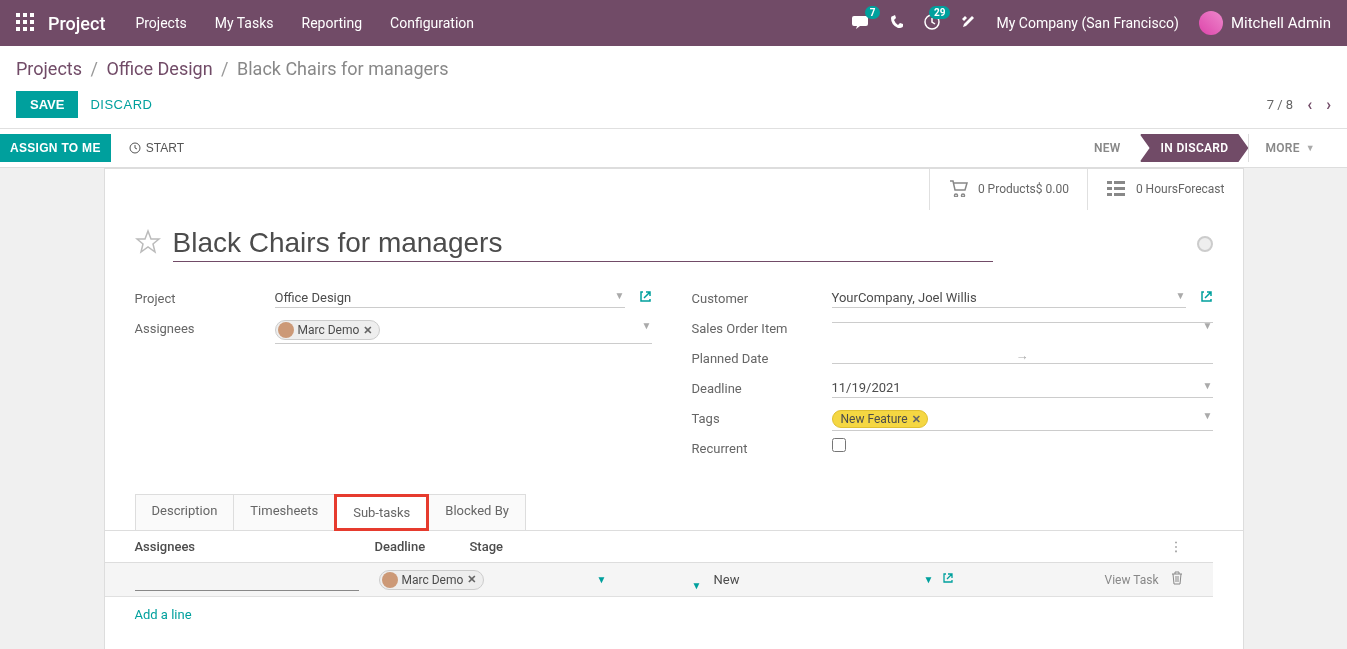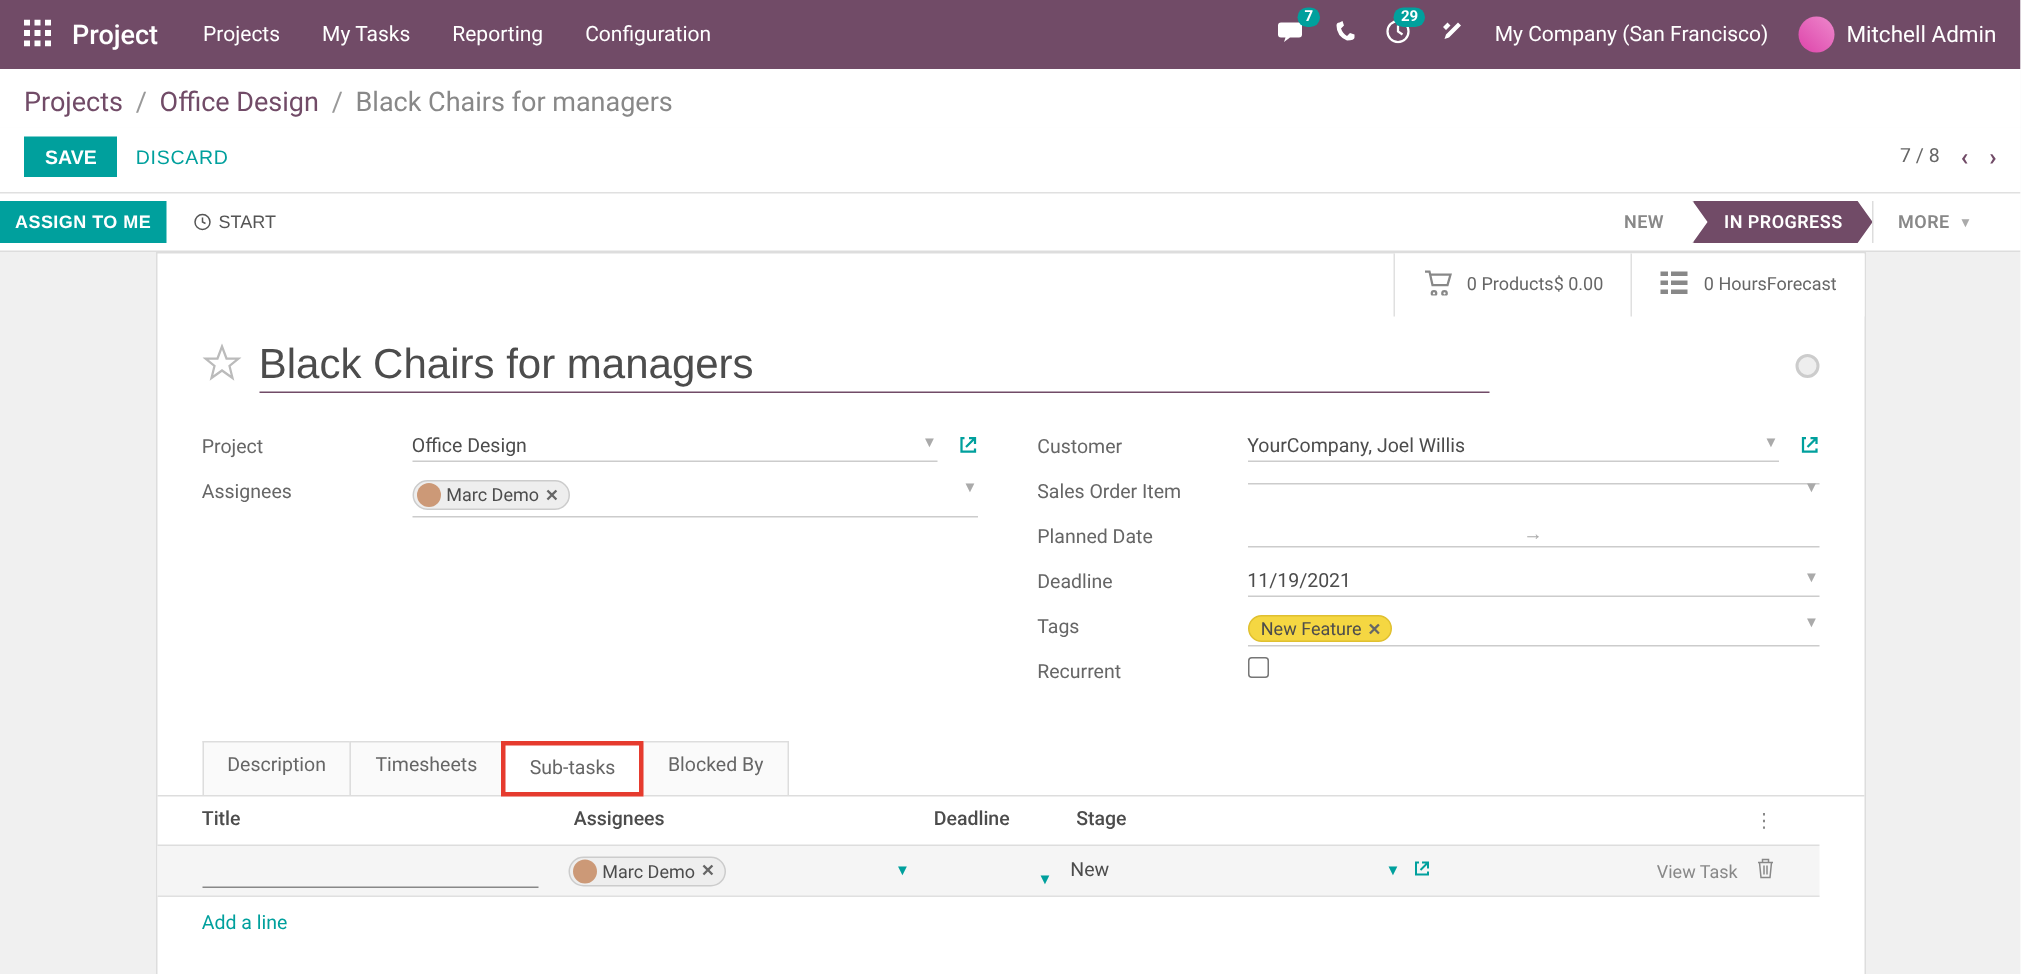--- a/index.html
+++ b/index.html
@@ -195,21 +195,21 @@
   <button class="btn-start">
     <svg width="12" height="12">
         <circle cx="6" cy="6" r="5" fill="none" stroke="#555" stroke-width="1"></circle>
         <path d="M6 3 L6 6 L8 7" stroke="#555" stroke-width="1" fill="none"></path>
       </svg>
     <span>START</span>
   </button>
   <div class="spacer"></div>
   <div class="status-chips">
     <div class="status-chip new">NEW</div>
-    <div class="status-chip active">IN PROGRESS</div>
+    <div class="status-chip active">IN DISCARD</div>
     <div class="status-chip more">
       <span>MORE</span>
       <span class="dropdown">▼</span>
     </div>
   </div>
 </div>
 
 <div class="content-wrapper">
   <div class="form-sheet">
 
@@ -348,21 +348,20 @@
 
     <div class="tabs">
       <div class="tab">Description</div>
       <div class="tab">Timesheets</div>
       <div class="tab active highlighted">Sub-tasks</div>
       <div class="tab">Blocked By</div>
     </div>
 
     <div class="subtask-table">
       <div class="table-header">
-        <div class="th-title">Title</div>
         <div class="th-assignees">Assignees</div>
         <div class="th-deadline">Deadline</div>
         <div class="th-stage">Stage</div>
         <div class="th-options">⋮</div>
       </div>
       <div class="table-row">
         <div class="cell-title">
           <input type="text" style="">
         </div>
         <div class="cell-assignees">

